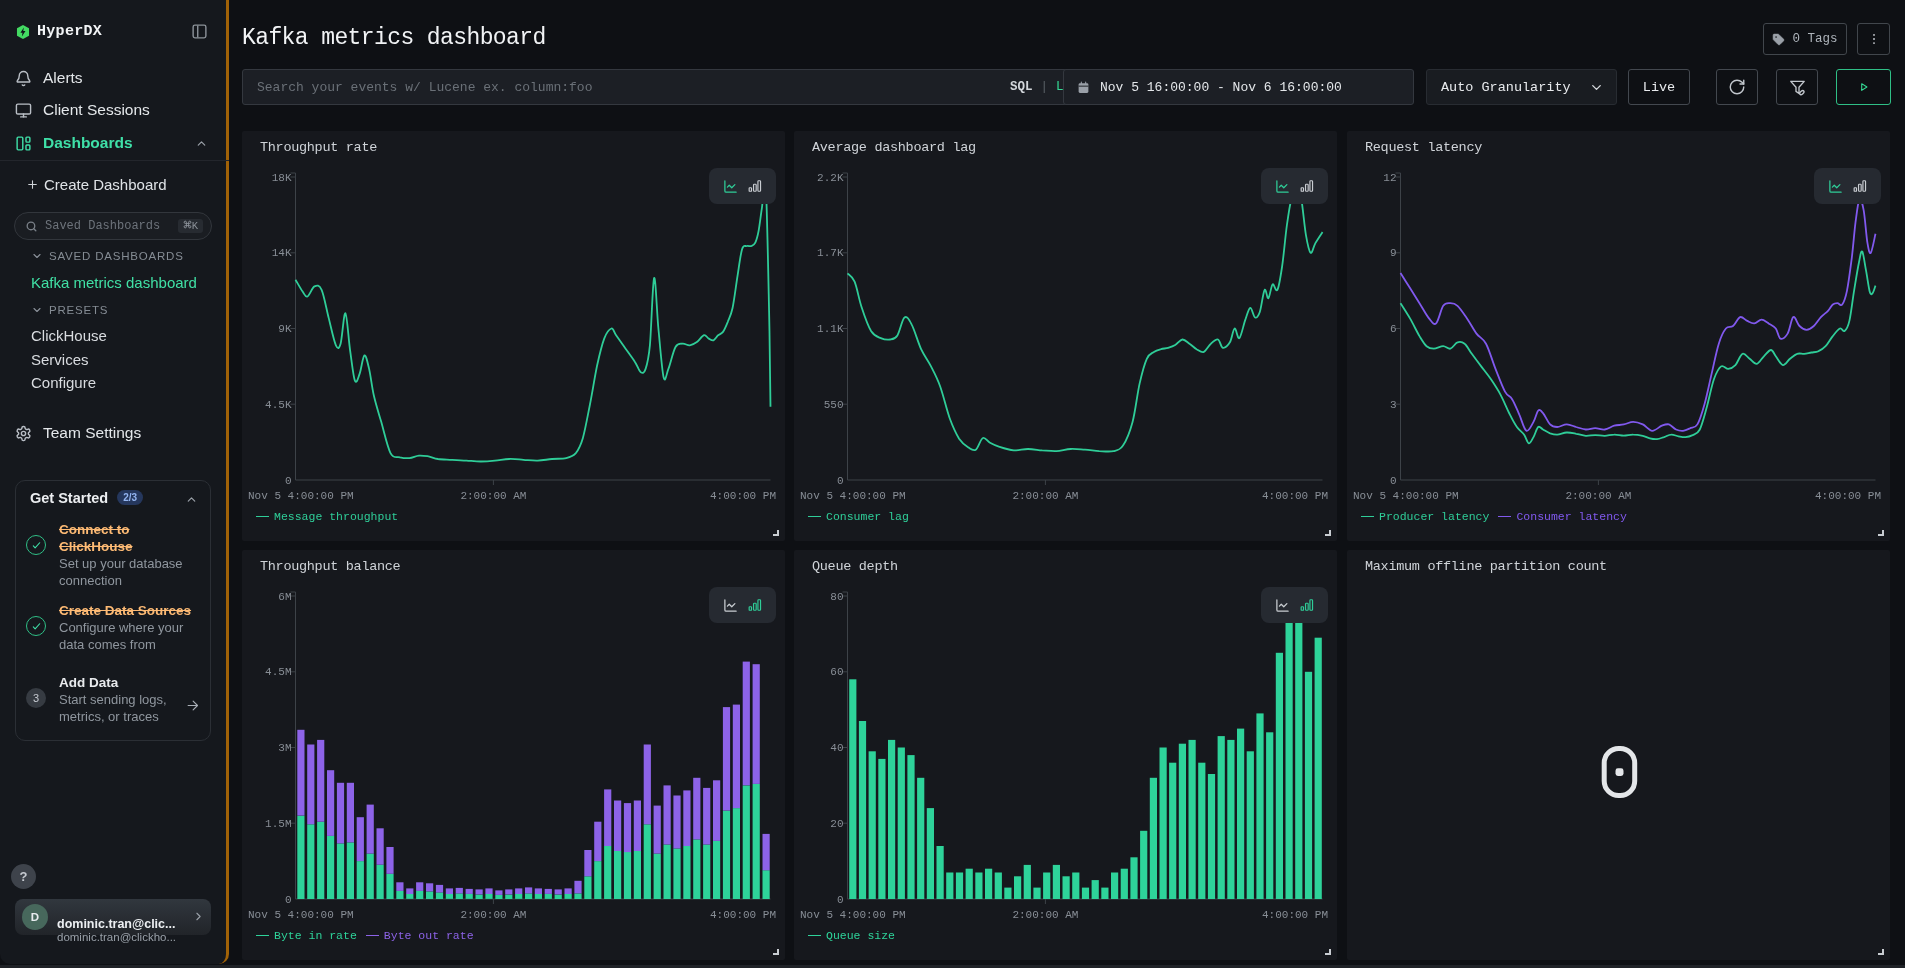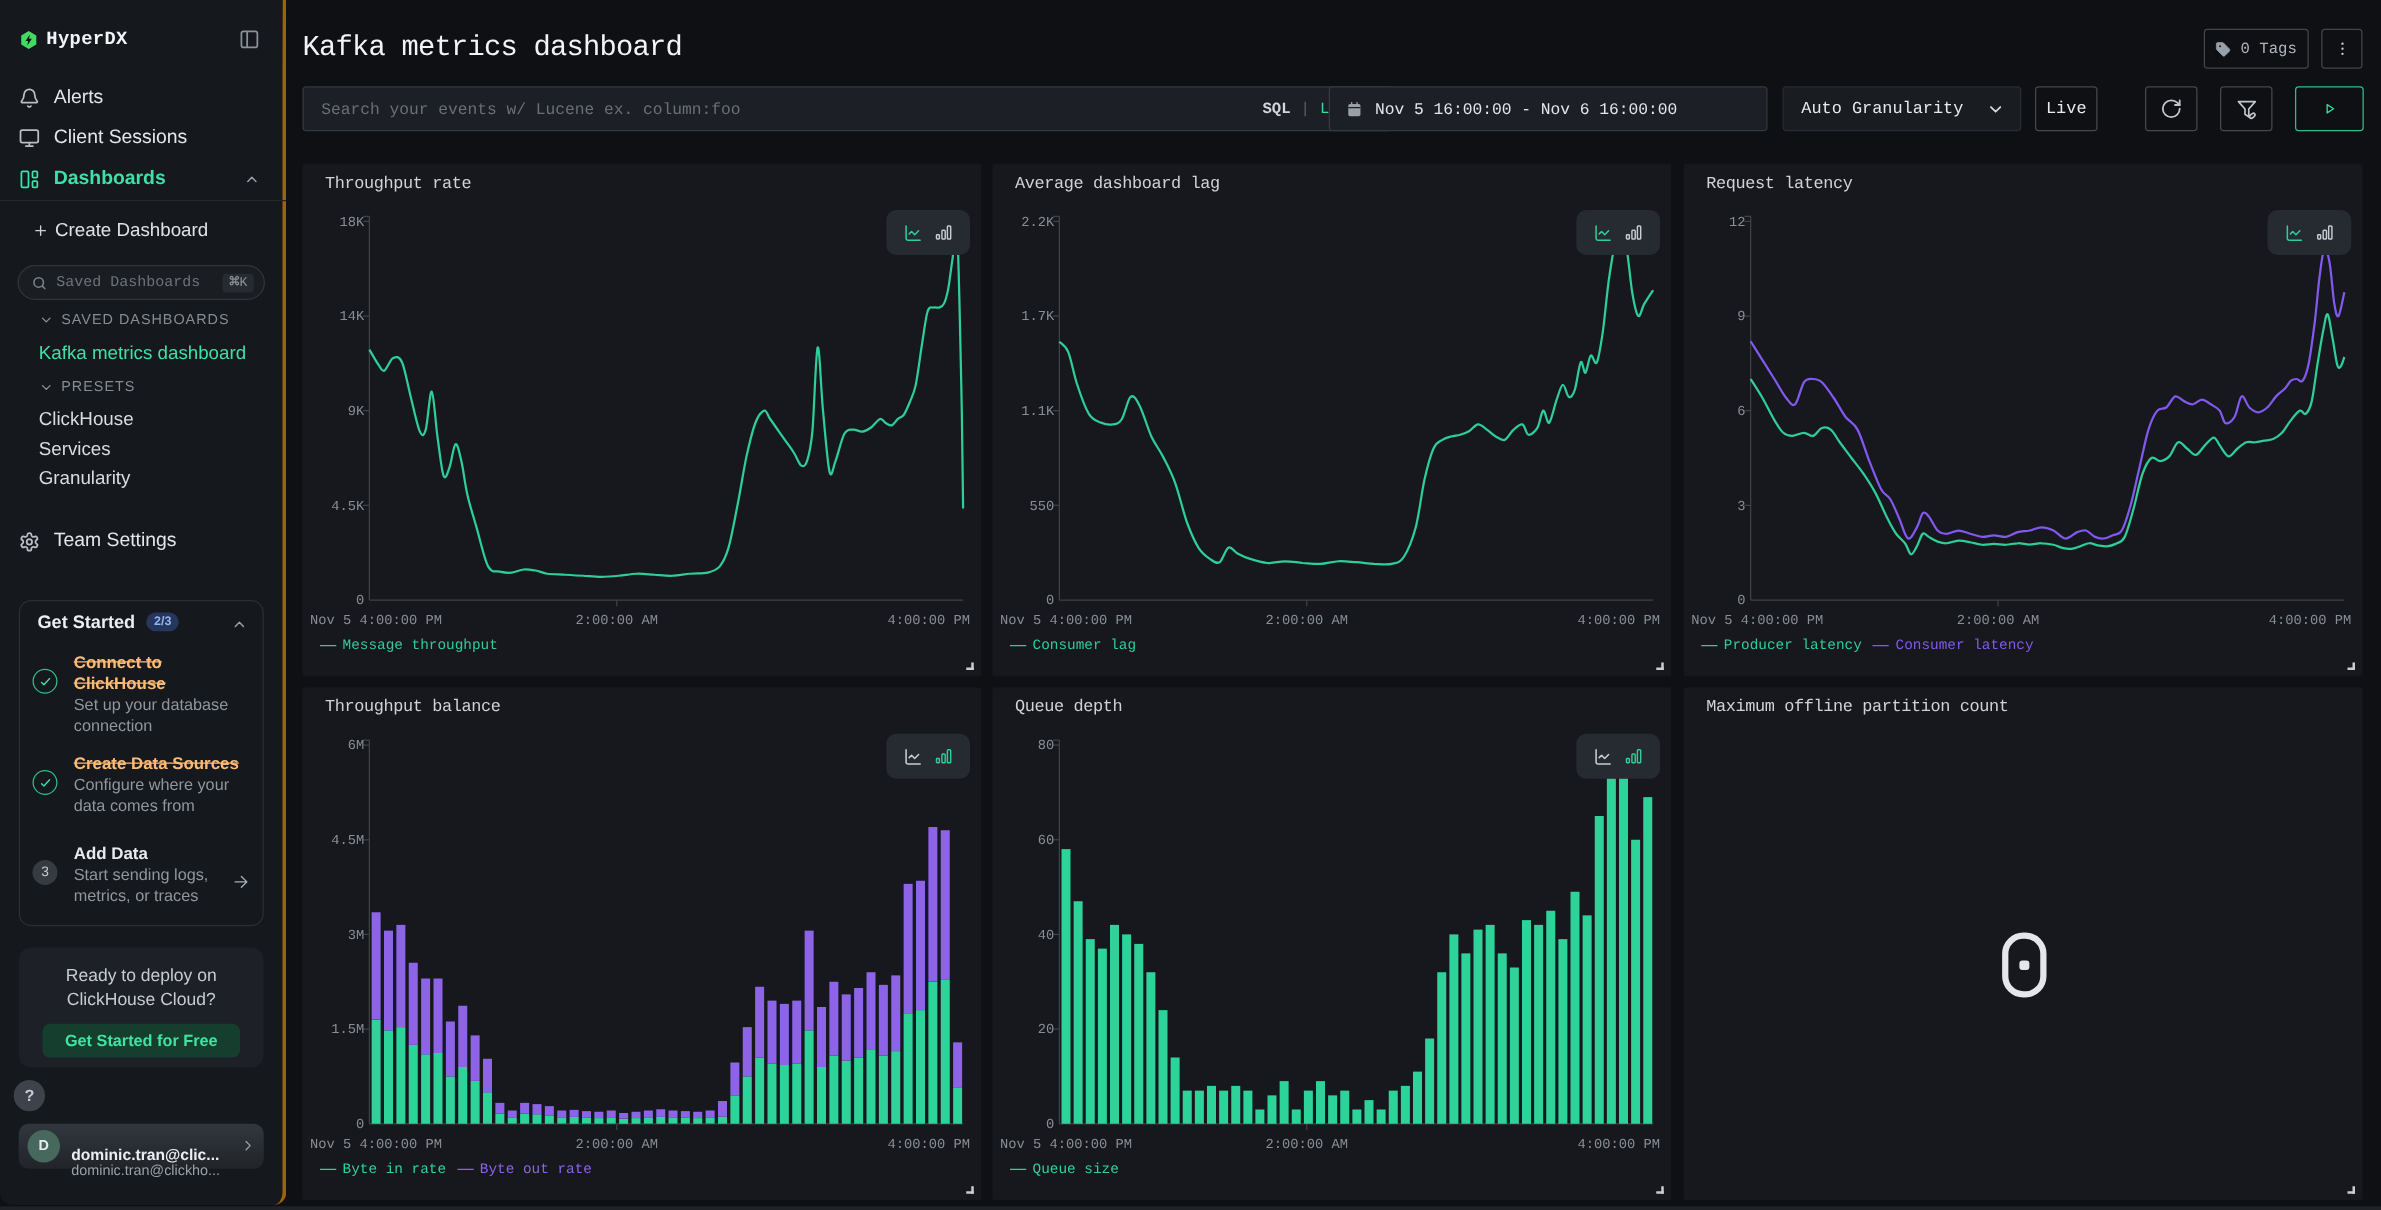--- a/index.html
+++ b/index.html
@@ -49,21 +49,21 @@
 .tagbtn { position:absolute; left:1763px; top:23px; width:84px; height:32px; border:1px solid #41464c; border-radius:3px; display:flex; align-items:center; justify-content:center; gap:7px; color:#aeb4bb; font-size:12.5px; }
 .kebabbtn { position:absolute; left:1857px; top:23px; width:33px; height:32px; border:1px solid #41464c; border-radius:3px; display:flex; align-items:center; justify-content:center; }
 .searchbox { position:absolute; left:242px; top:69px; width:872px; height:36px; background:#1c1f25; border:1px solid #34383f; border-radius:3px; display:flex; align-items:center; padding:0 12px 0 14px; }
 .sph { color:#6a7077; font-size:13px; flex:1; }
 .sqlluc { font-size:12.5px; color:#c9cdd2; }
 .sqlluc b { font-weight:700; color:#d3d7db; }
 .sqlluc .sep { color:#5a6067; margin:0 8px; }
 .sqlluc .luc { color:#35dc96; }
 .datebox { position:absolute; left:1063px; top:69px; width:351px; height:36px; background:#1c1f25; border:1px solid #34383f; border-radius:3px; display:flex; align-items:center; gap:10px; padding-left:13px; color:#e4e7ea; font-size:13px; }
 .granbox { position:absolute; left:1426px; top:69px; width:191px; height:36px; background:#191c21; border:1px solid #282c32; border-radius:3px; display:flex; align-items:center; justify-content:space-between; padding:0 12px 0 14px; color:#e8eaed; font-size:13.5px; }
-.livebtn { position:absolute; left:1628px; top:69px; width:50px; height:36px; border:1px solid #43484f; border-radius:3px; display:flex; align-items:center; justify-content:center; color:#e8eaed; font-size:13.5px; }
+.livebtn { position:absolute; left:1628px; top:69px; width:62px; height:36px; border:1px solid #43484f; border-radius:3px; display:flex; align-items:center; justify-content:center; color:#e8eaed; font-size:13.5px; }
 .icbtn { position:absolute; top:69px; height:36px; border:1px solid #43484f; border-radius:3px; display:flex; align-items:center; justify-content:center; }
 .playbtn { position:absolute; left:1836px; top:69px; width:55px; height:36px; border:1px solid #2fbf86; border-radius:3px; display:flex; align-items:center; justify-content:center; }
 
 .panel { position:absolute; width:543px; height:410px; background:#16181d; border-radius:2px; }
 .ptitle { position:absolute; left:18px; top:9px; font-size:13.5px; letter-spacing:-0.3px; color:#cfd3d8; }
 .chart { position:absolute; left:0; top:0; }
 .tick { fill:#888e96; font-size:11px; font-family:"Liberation Mono",monospace; }
 .toggle { position:absolute; left:467px; top:37px; width:67px; height:36px; background:#262a31; border-radius:8px; display:flex; align-items:center; justify-content:center; gap:10px; }
 .legend { position:absolute; left:14px; top:379px; display:flex; gap:9px; font-size:11.5px; }
 .lg { display:flex; align-items:center; gap:5px; }
@@ -131,21 +131,21 @@
 
 <div class="sechead" style="top:250px"><svg class="schev" viewBox="0 0 24 24" fill="none" stroke="#8b919a" stroke-width="2.2" stroke-linecap="round" stroke-linejoin="round">
         <path d="m6 9 6 6 6-6"></path>
       </svg>SAVED DASHBOARDS</div>
 <div class="dashlink">Kafka metrics dashboard</div>
 <div class="sechead" style="top:304px"><svg class="schev" viewBox="0 0 24 24" fill="none" stroke="#8b919a" stroke-width="2.2" stroke-linecap="round" stroke-linejoin="round">
         <path d="m6 9 6 6 6-6"></path>
       </svg>PRESETS</div>
 <div class="preset" style="top:327px">ClickHouse</div>
 <div class="preset" style="top:351px">Services</div>
-<div class="preset" style="top:374px">Granularity</div>
+<div class="preset" style="top:374px">Configure</div>
 
 <div class="nav" style="top:418px">
       <svg class="nico" viewBox="0 0 24 24" fill="none" stroke="#b9bec5" stroke-width="2" stroke-linecap="round" stroke-linejoin="round">
         <path d="M12.22 2h-.44a2 2 0 0 0-2 2v.18a2 2 0 0 1-1 1.73l-.43.25a2 2 0 0 1-2 0l-.15-.08a2 2 0 0 0-2.73.73l-.22.38a2 2 0 0 0 .73 2.73l.15.1a2 2 0 0 1 1 1.72v.51a2 2 0 0 1-1 1.74l-.15.09a2 2 0 0 0-.73 2.73l.22.38a2 2 0 0 0 2.73.73l.15-.08a2 2 0 0 1 2 0l.43.25a2 2 0 0 1 1 1.73V20a2 2 0 0 0 2 2h.44a2 2 0 0 0 2-2v-.18a2 2 0 0 1 1-1.73l.43-.25a2 2 0 0 1 2 0l.15.08a2 2 0 0 0 2.73-.73l.22-.39a2 2 0 0 0-.73-2.73l-.15-.08a2 2 0 0 1-1-1.74v-.5a2 2 0 0 1 1-1.74l.15-.09a2 2 0 0 0 .73-2.73l-.22-.38a2 2 0 0 0-2.73-.73l-.15.08a2 2 0 0 1-2 0l-.43-.25a2 2 0 0 1-1-1.73V4a2 2 0 0 0-2-2z"></path>
         <circle cx="12" cy="12" r="3"></circle>
       </svg>
       <span>Team Settings</span>
     </div>
 
 <div class="gscard">
@@ -180,24 +180,20 @@
     <div class="gtxt">
           <div class="gt" style="color:#e8eaed">Add Data</div>
           <div class="gd">Start sending logs,<br>metrics, or traces</div>
         </div>
     <svg class="garrow" viewBox="0 0 24 24" fill="none" stroke="#a9afb7" stroke-width="1.8" stroke-linecap="round" stroke-linejoin="round">
           <path d="M5 12h14M13 5l7 7-7 7"></path>
         </svg>
   </div>
 </div>
 
-<div class="deploycard">
-  <div class="dtext">Ready to deploy on<br>ClickHouse Cloud?</div>
-  <div class="dbtn">Get Started for Free</div>
-</div>
 
 <div class="helpbtn">?</div>
 
 <div class="userrow">
   <div class="avatar">D</div>
   <div class="utxt">
         <div class="u1">dominic.tran@clic...</div>
         <div class="u2">dominic.tran@clickho...</div>
       </div>
   <svg class="uchev" viewBox="0 0 24 24" fill="none" stroke="#9aa0a8" stroke-width="2" stroke-linecap="round" stroke-linejoin="round">

